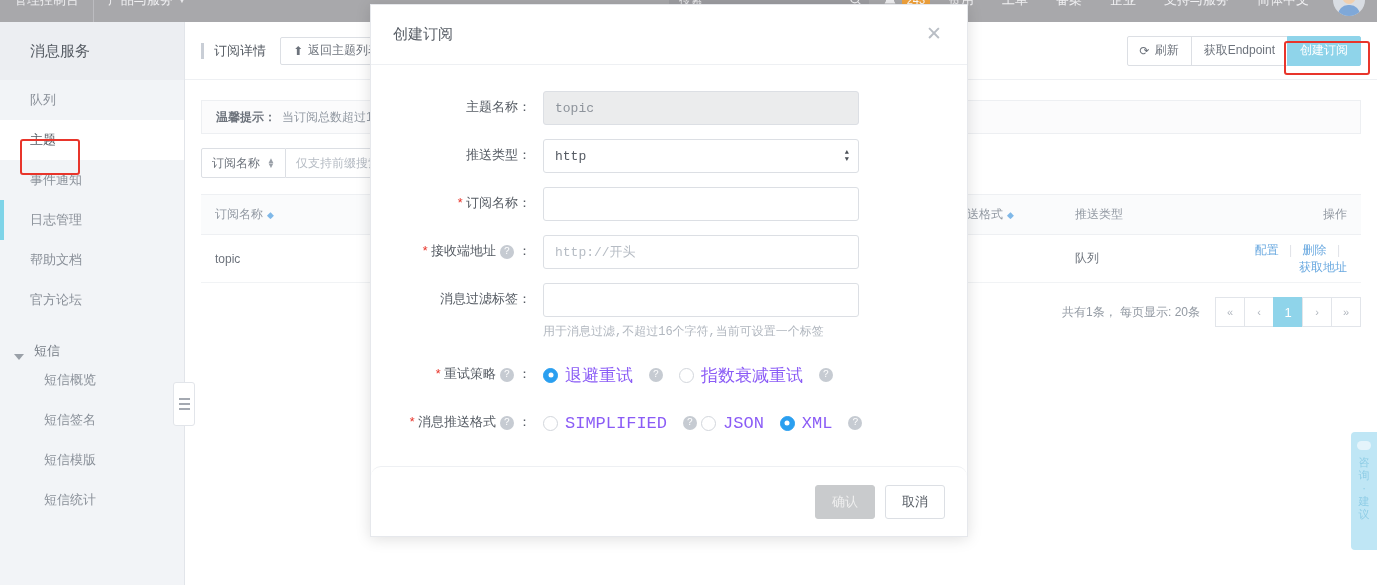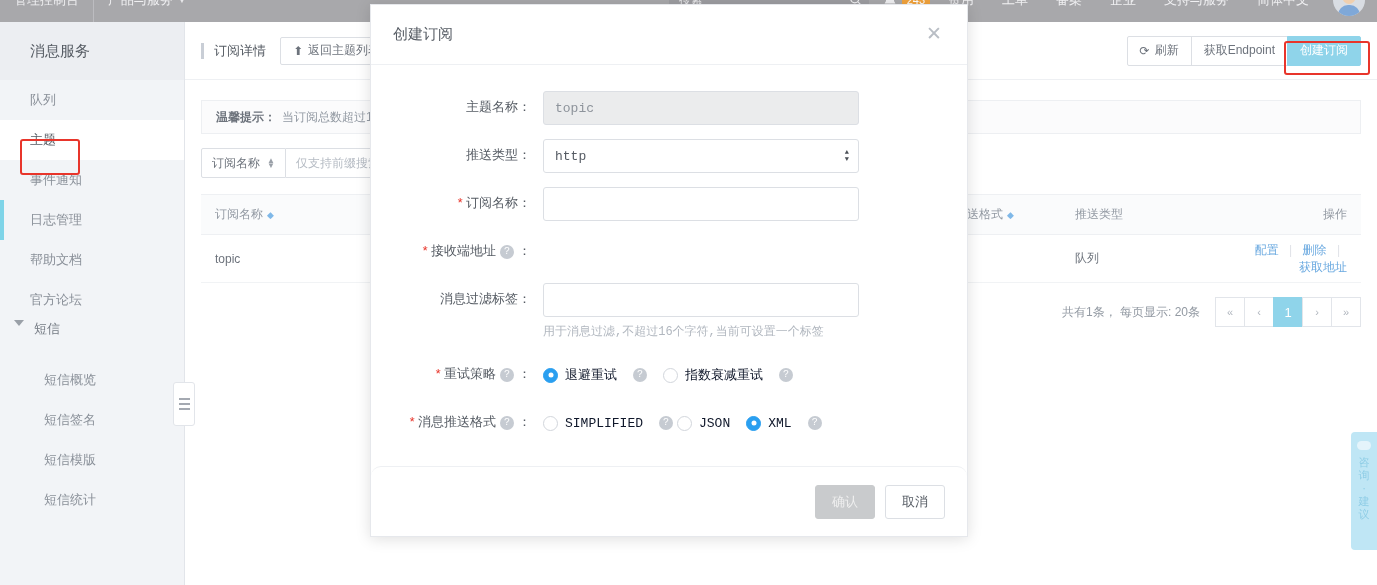--- a/index.html
+++ b/index.html
@@ -68,21 +68,21 @@
     height: 58px; display: flex; align-items: center; padding-left: 30px;
     font-size: 15px; color: #555b63; background: #eceef2;
   }
   .sb-item {
     height: 40px; display: flex; align-items: center; padding-left: 30px;
     font-size: 13px; color: #8a9099; cursor: pointer; position: relative;
   }
   .sb-item.active { background: #fff; color: #555b63; }
   .sb-item.sub { padding-left: 44px; }
   .sb-group {
-    height: 40px; display: flex; align-items: flex-start; padding-left: 14px;
+    height: 40px; display: flex; align-items: flex-end; padding-left: 14px;
     font-size: 13px; color: #767c85; cursor: pointer;
   }
   .sb-arrow {
     width: 0; height: 0; border-left: 5px solid transparent;
     border-right: 5px solid transparent; border-top: 6px solid #9aa0a8;
     margin-right: 10px;
   }
   .sb-accent {
     position: absolute; left: 0; top: 178px; width: 4px; height: 40px;
     background: #7fd4e8;
@@ -244,21 +244,21 @@
   .radio .dot {
     width: 15px; height: 15px; border-radius: 50%; border: 1px solid #d2d6dc;
     background: #fff; margin-right: 7px; flex: 0 0 auto; position: relative;
   }
   .radio.on .dot { background: #2a9ff0; border-color: #2a9ff0; }
   .radio.on .dot::after {
     content: ""; position: absolute; left: 50%; top: 50%;
     width: 5px; height: 5px; border-radius: 50%; background: #fff;
     transform: translate(-50%, -50%);
   }
-  .radio .rl { font-size: 13px; color: #0f172a; white-space: nowrap; }
+  .radio .rl { font-size: 17px; color: #8b5cf6; white-space: nowrap; }
   .modal-foot {
     height: 70px; flex: 0 0 auto; border-top: 1px solid #eef0f3;
     display: flex; align-items: center; justify-content: flex-end;
     padding: 0 22px; gap: 10px; border-radius: 10px;
   }
   .mbtn {
     min-width: 56px; height: 34px; padding: 0 16px; font-size: 13px;
     border-radius: 3px; cursor: pointer; font-family: inherit;
     border: 1px solid #dcdfe4; background: #fff; color: #555b63;
   }
@@ -445,20 +445,23 @@
         </div>
         <div class="fctrl">
           <input class="inp" value="" style="">
         </div>
       </div>
 
       <div class="frow">
         <div class="flabel">
           <span class="req">*</span><span>接收端地址</span><span class="qmark">?</span><span>：</span>
         </div>
+        <div class="fctrl">
+          <input class="inp" placeholder="http://开头" style="">
+        </div>
       </div>
 
       <div class="frow">
         <div class="flabel">消息过滤标签：</div>
         <div class="fctrl">
           <input class="inp" value="" style="">
           <div class="hint">用于消息过滤,不超过16个字符,当前可设置一个标签</div>
         </div>
       </div>
 

